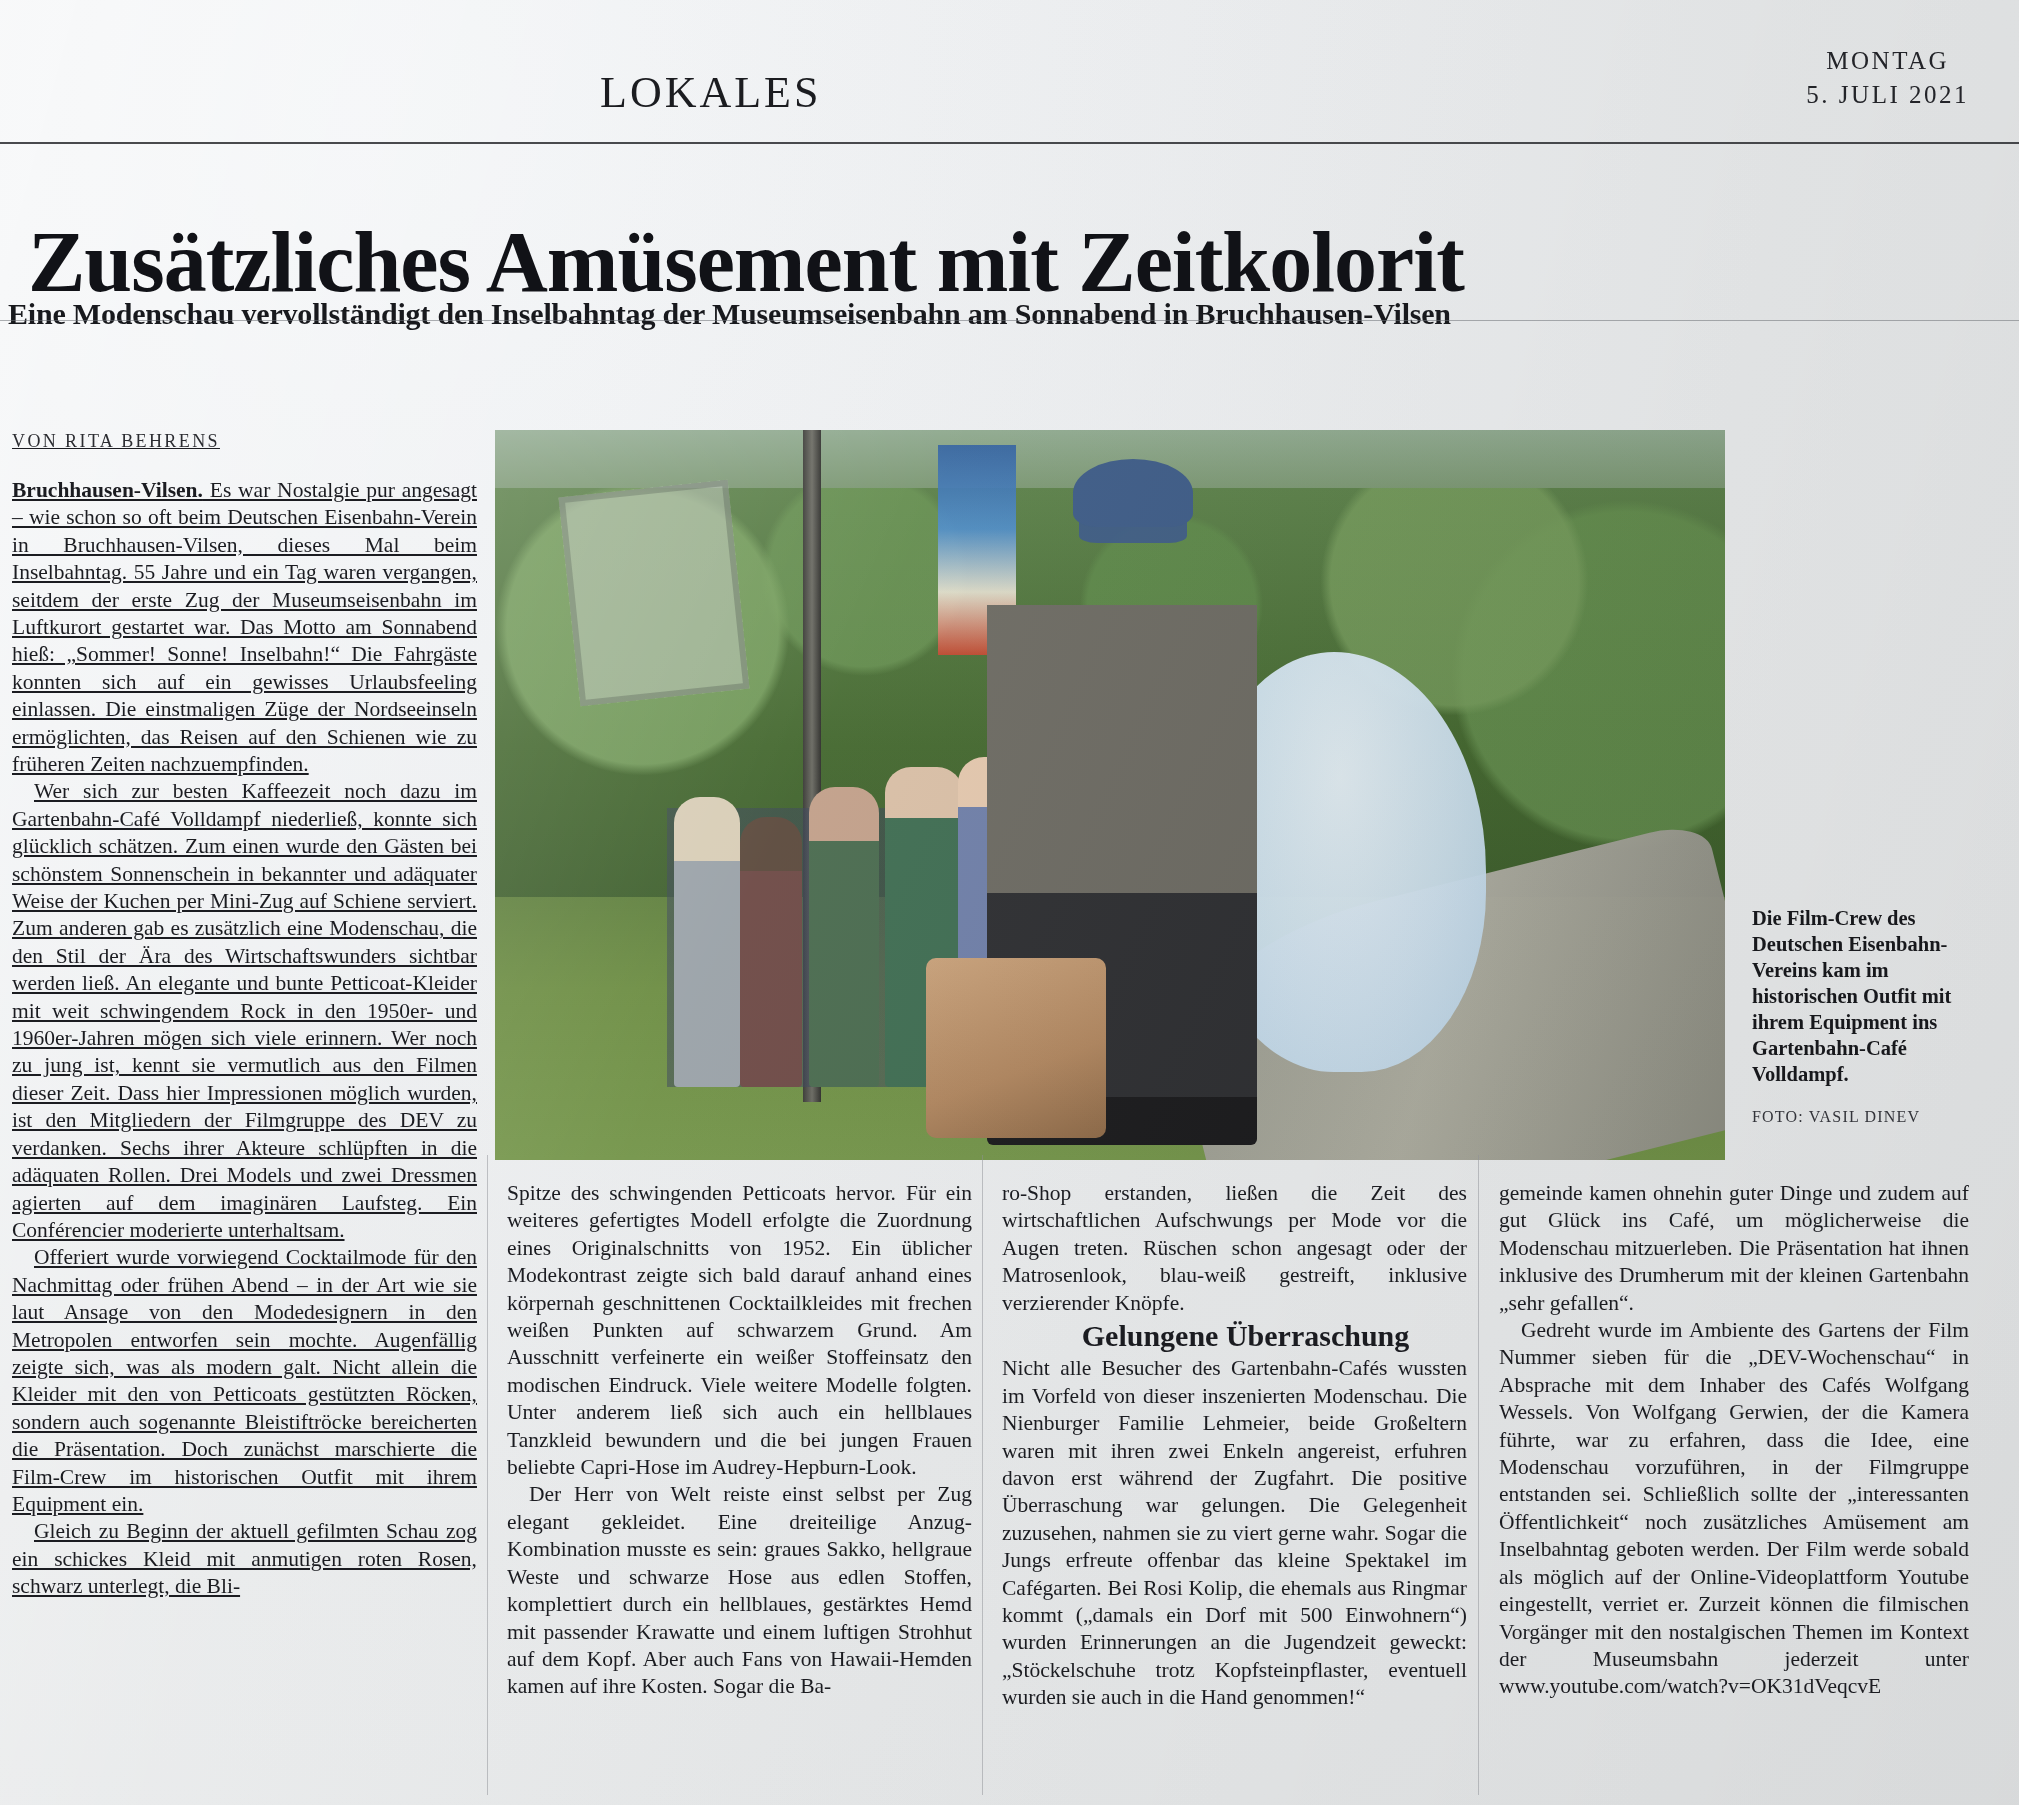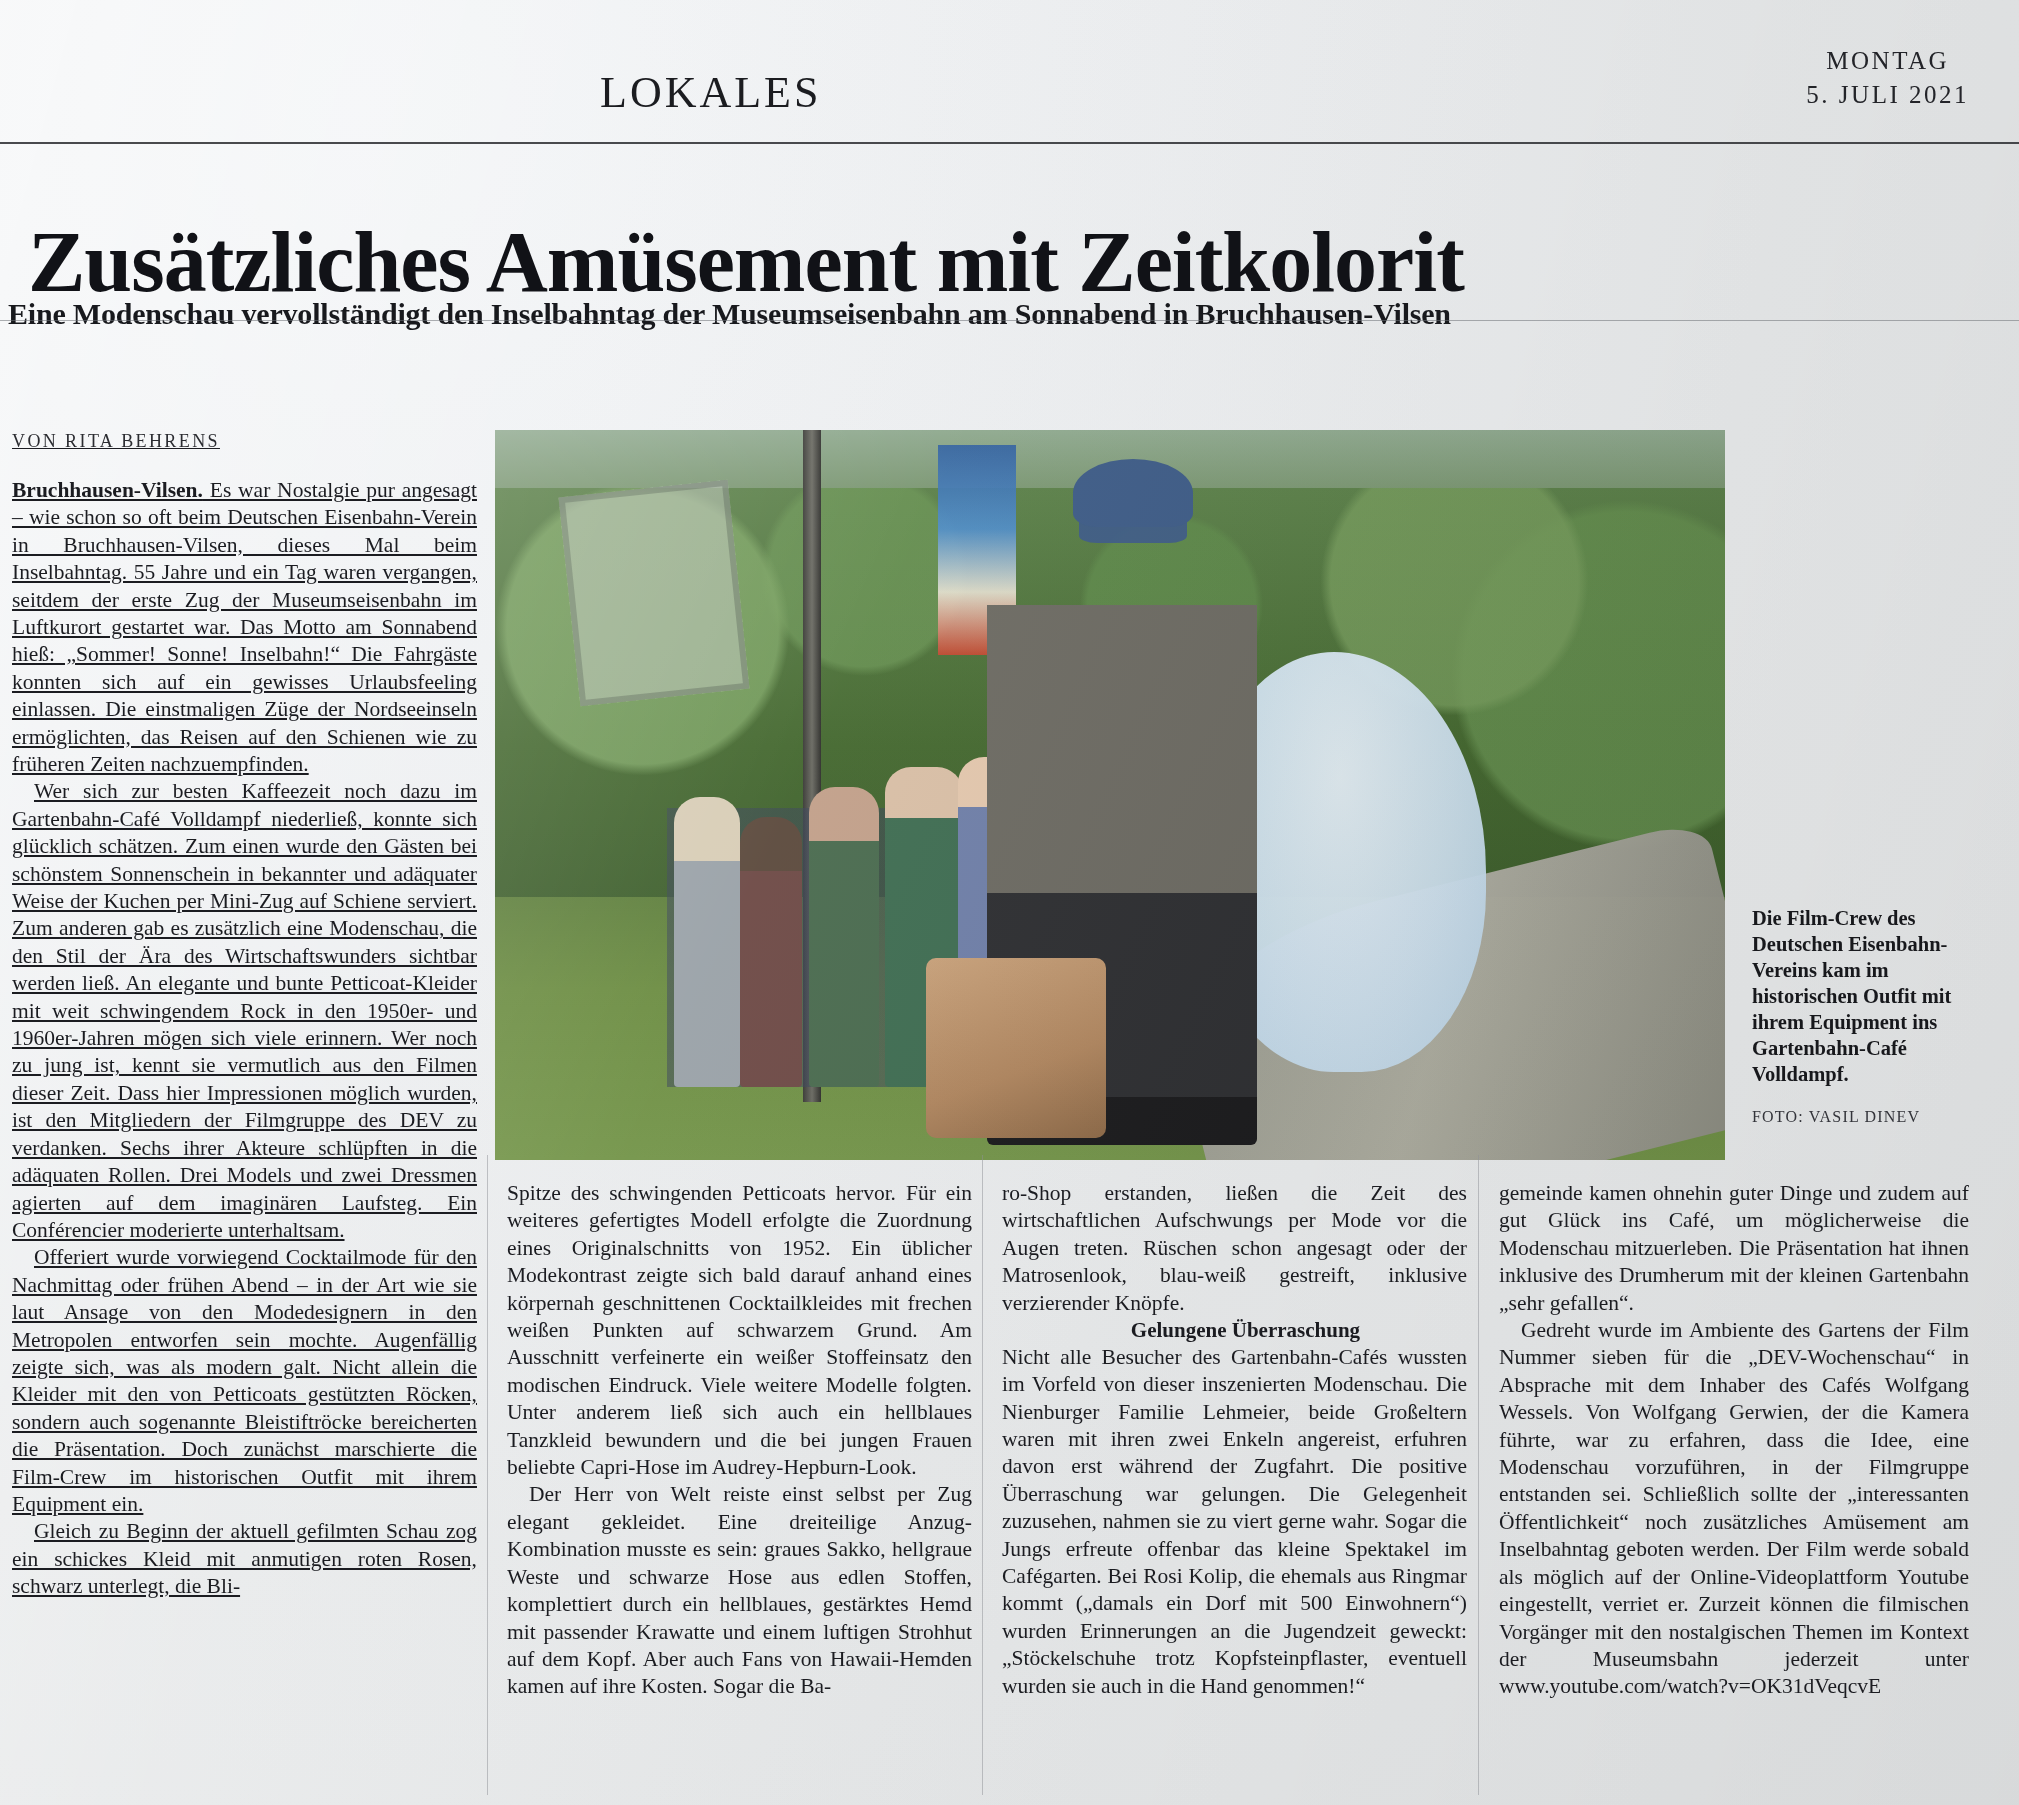--- a/index.html
+++ b/index.html
@@ -141,21 +141,21 @@
   }
 
   
   #col1 { left: 0; width: 465px; text-decoration: underline; }
   #col2 { left: 495px; width: 465px; top: 750px; }
   #col3 { left: 990px; width: 465px; top: 750px; }
   #col4 { left: 1487px; width: 470px; top: 750px; }
 
   .subheading {
     font-weight: 700;
-    font-size: 21px;
+    font-size: 30px;
     text-align: center;
     margin: 14px 0 8px 0;
     text-indent: 0;
   }
 
   
   .photo-wrap {
     position: absolute;
     left: 495px;
     top: 430px;

